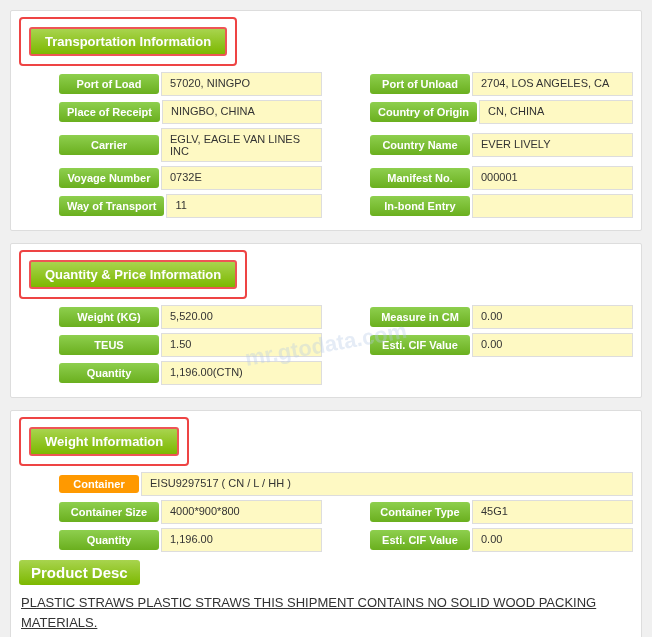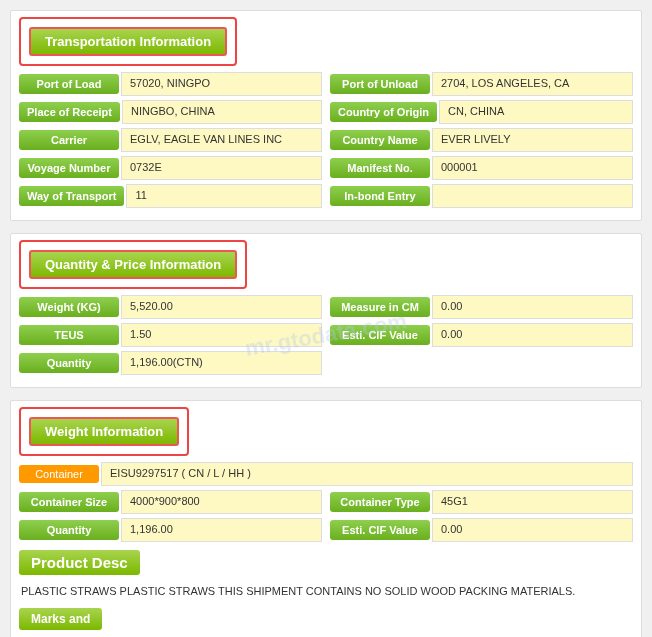--- a/index.html
+++ b/index.html
@@ -39,20 +39,21 @@
     }
     .info-row {
       display: flex;
       margin-bottom: 4px;
       gap: 8px;
     }
     .info-group {
       display: flex;
       align-items: center;
       flex: 1;
+      margin-left: 40px;
     }
     .info-label {
       background: linear-gradient(to bottom, #8ecf4e, #6aaf1e);
       color: #fff;
       font-size: 11px;
       font-weight: bold;
       padding: 4px 8px;
       border-radius: 3px;
       min-width: 100px;
       text-align: center;
@@ -78,21 +79,21 @@
       color: rgba(180,200,230,0.35);
       font-size: 22px;
       font-weight: bold;
       pointer-events: none;
       white-space: nowrap;
       z-index: 10;
     }
     .container-badge {
       background: #f90;
       color: #fff;
-      font-weight: normal;
+      font-weight: bold;
       font-size: 11px;
       padding: 3px 8px;
       border-radius: 3px;
       min-width: 80px;
       text-align: center;
       white-space: nowrap;
     }
     .product-desc-label {
       background: linear-gradient(to bottom, #a8d44e, #7cb800);
       color: #fff;
@@ -107,24 +108,25 @@
       background: linear-gradient(to bottom, #a8d44e, #7cb800);
       color: #fff;
       font-weight: bold;
       font-size: 12px;
       padding: 4px 12px;
       border-radius: 3px;
       display: inline-block;
       margin: 4px 0 4px 0;
     }
     .desc-text {
-      font-size: 11px;
+      font-size: 13px;
       color: #333;
       padding: 4px 2px;
       line-height: 1.5;
+      text-decoration: underline;
     }
     .section-inner {
       position: relative;
     }
   </style>
 </head>
 <body>
 
 <div class="section">
   <div class="section-inner">

